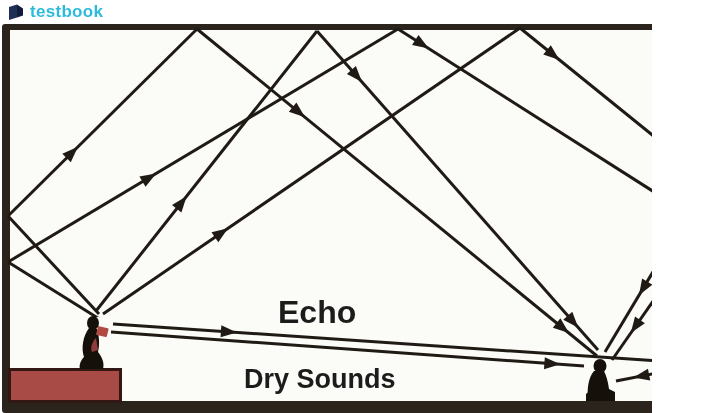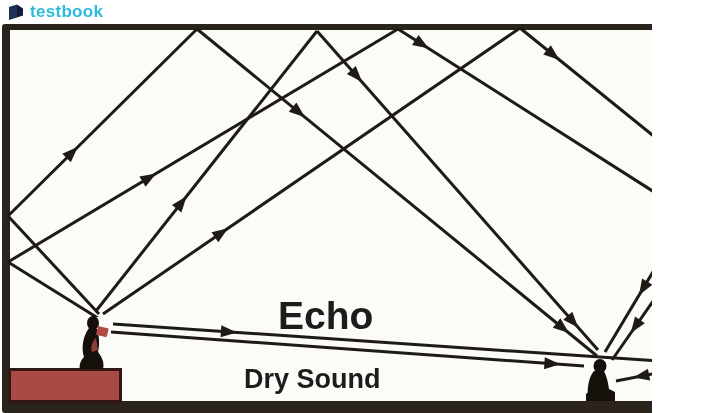--- a/index.html
+++ b/index.html
@@ -20,21 +20,21 @@
     border-radius:3px;z-index:1;
   }
   .outer-strip{position:absolute;right:0;top:24px;width:8px;height:389px;background:var(--outer);z-index:0;}
   .platform{
     position:absolute;left:8px;top:368px;width:114px;height:35px;box-sizing:border-box;
     background:var(--platform);border:3px solid var(--platform-border);z-index:5;
   }
   .rays{position:absolute;left:0;top:0;z-index:10;}
   .lbl{position:absolute;color:var(--label);font-weight:700;z-index:20;}
   .lbl-reverb{left:478px;top:170px;width:185px;font-size:27px;line-height:28px;}
-  .lbl-echo{left:278px;top:294px;font-size:39px;}
+  .lbl-echo{left:278px;top:294px;font-size:32px;}
   .lbl-dry{left:244px;top:364px;font-size:27px;}
 </style>
 </head>
 <body>
 
 <div class="page" style="--ink: #201a14; --wall: #2b241d; --room-bg: #fbfbf8; --outer: #ab9c7f; --platform: #a84b46; --platform-border: #331712; --label: #1c1c1c; --logo-text: #2dbbdc;">
 
   <div class="logo">
     <svg width="16" height="17" viewBox="0 0 16 17">
       <path d="M1,3 L9,0.5 L9,13.5 L1,16 Z" fill="#1f2f55"></path>
@@ -100,15 +100,15 @@
       <path d="M96,338 C92,342 90,348 92,352 L98,350 Z" fill="#8f3c3a"></path>
     </g>
     <g fill="#16100b">
       <ellipse cx="600" cy="366" rx="6.5" ry="7"></ellipse>
       <path d="M594,371 C588,378 587,389 588,401 L615,401 L615,392 L609,389 C608,381 606,375 604,371 Z"></path>
       <path d="M586,394 L594,388 L596,401 L586,401 Z"></path>
     </g>
   </svg>
 
   <div class="lbl lbl-echo">Echo</div>
-  <div class="lbl lbl-dry">Dry Sound</div>
+  <div class="lbl lbl-dry">Dry Sounds</div>
 
 </div>
 
 </body></html>

